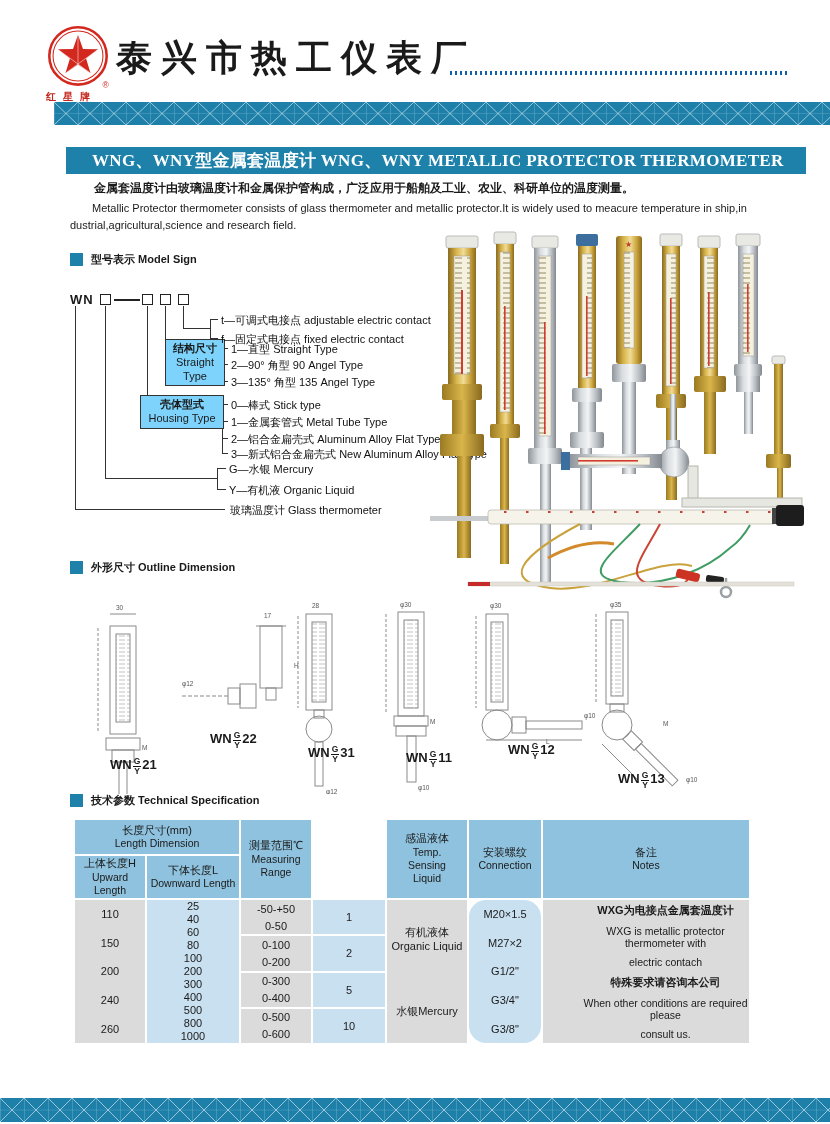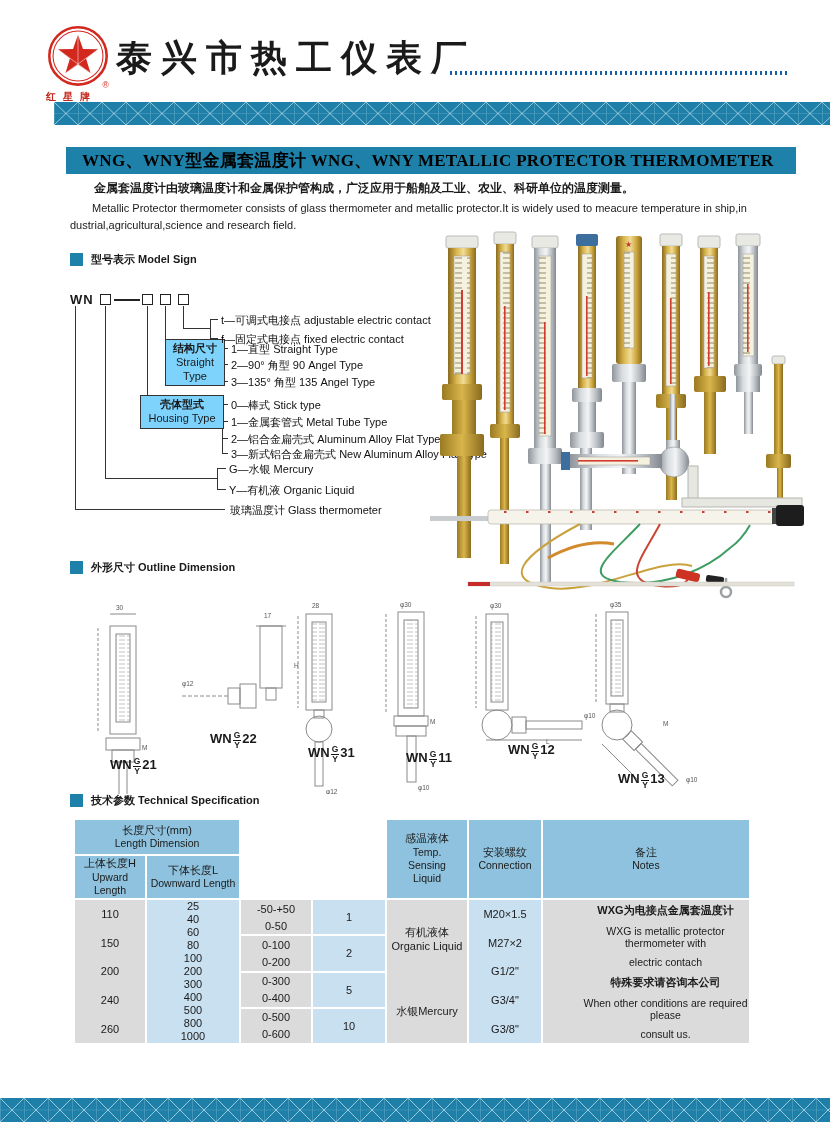--- a/index.html
+++ b/index.html
@@ -5,22 +5,22 @@
   html,body{margin:0;padding:0;background:#fff;}
   .page{position:relative;width:830px;height:1124px;background:#fff;overflow:hidden;
         font-family:"Liberation Sans",sans-serif;color:#1a1a1a;}
   .abs{position:absolute;}
   
   .brand-label{position:absolute;left:46px;top:90px;color:#c4271c;font-size:10px;font-weight:bold;letter-spacing:7px;}
   .company{position:absolute;left:116px;top:34px;font-size:36px;font-weight:bold;letter-spacing:9px;white-space:nowrap;}
   .dotted{position:absolute;left:450px;top:71px;width:340px;height:4px;
           background:repeating-linear-gradient(90deg,#1460a8 0 2px,transparent 2px 5px);}
   
-  .title-bar{position:absolute;left:66px;top:147px;width:714px;height:27px;background:#1e81aa;color:#000000;
-             display:flex;align-items:center;padding-left:16px;font-weight:bold;font-size:17px;
+  .title-bar{position:absolute;left:66px;top:147px;width:714px;height:27px;background:#1e81aa;color:#ffffff;
+             display:flex;align-items:center;padding-left:26px;font-weight:bold;font-size:17px;
              font-family:"Liberation Serif",serif;letter-spacing:.3px;white-space:nowrap;}
   .intro{position:absolute;left:70px;top:180px;width:718px;}
   .intro .cn{font-size:12px;font-weight:bold;text-indent:2em;margin:0 0 3px 0;}
   .intro .en1{font-size:11px;text-indent:2em;margin:0;line-height:1.5;}
   .intro .en2{font-size:11px;margin:0;line-height:1.5;}
   
   .sect-head{position:absolute;display:flex;align-items:center;gap:8px;font-weight:bold;font-size:11px;}
   .sect-head .sq{width:13px;height:13px;background:#1e81aa;}
   
   .model{position:absolute;left:70px;top:292px;width:440px;height:228px;font-size:11px;}
@@ -426,20 +426,25 @@
       <span class="en">Length Dimension</span>
     </div>
     <div class="h h-up">
       <span>上体长度H</span>
       <span class="en">Upward Length</span>
     </div>
     <div class="h h-down">
       <span>下体长度L</span>
       <span class="en">Downward Length</span>
     </div>
+    <div class="h h-range">
+      <span>测量范围℃</span>
+      <span class="en">Measuring</span>
+      <span class="en">Range</span>
+    </div>
     <div class="h h-liquid">
       <span>感温液体</span>
       <span class="en">Temp.</span>
       <span class="en">Sensing</span>
       <span class="en">Liquid</span>
     </div>
     <div class="h h-conn">
       <span>安装螺纹</span>
       <span class="en">Connection</span>
     </div>
@@ -495,21 +500,21 @@
     <div class="b b-even bg-gray" style="grid-column:5;">
       <div class="cell liq" style="flex-direction:column;">
         <span>有机液体</span>
           <span>Organic Liquid</span>
       </div>
       <div class="cell liq" style="flex-direction:row;">
         <span>水银</span>
           <span>Mercury</span>
       </div>
     </div>
-    <div class="b b-even bg-blue" style="grid-column:6;">
+    <div class="b b-even bg-blue" style="grid-column:6;border-radius:17px;">
       <div class="cell">M20×1.5</div>
       <div class="cell">M27×2</div>
       <div class="cell">G1/2"</div>
       <div class="cell">G3/4"</div>
       <div class="cell">G3/8"</div>
     </div>
     <div class="b b-even bg-gray" style="grid-column:7;padding-left:39px;">
       <div class="cell note-cn">WXG为电接点金属套温度计</div>
       <div class="cell note-line">WXG is metallic protector thermometer with</div>
       <div class="cell note-line">electric contach</div>

